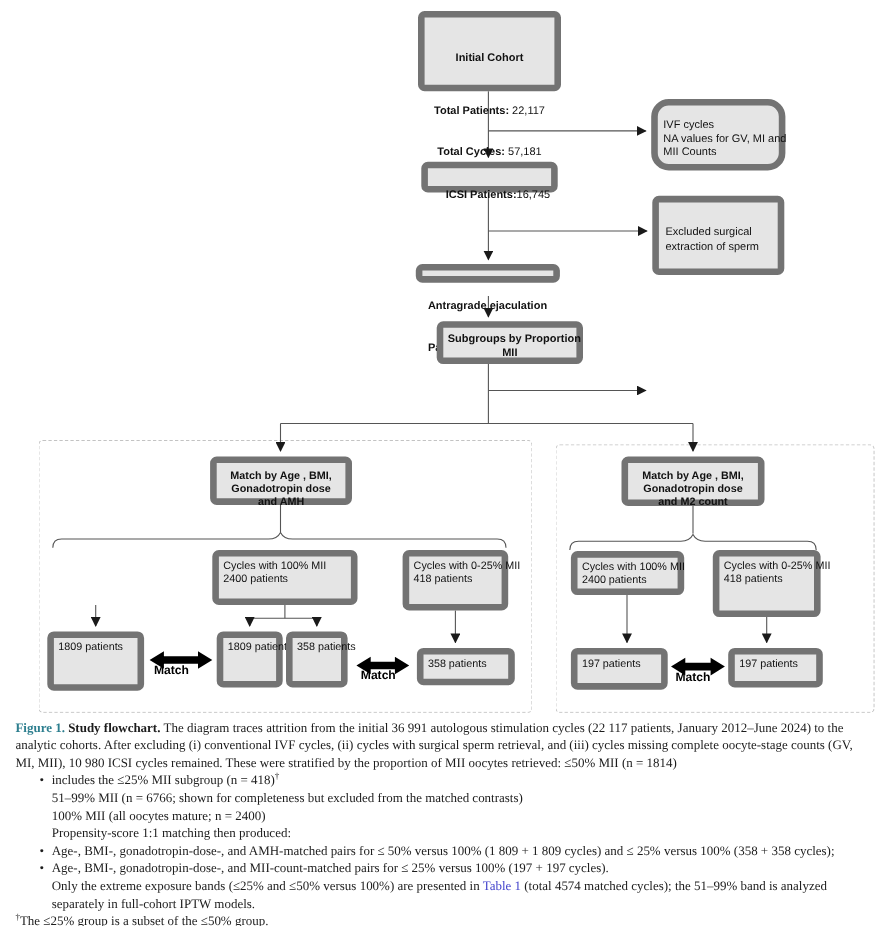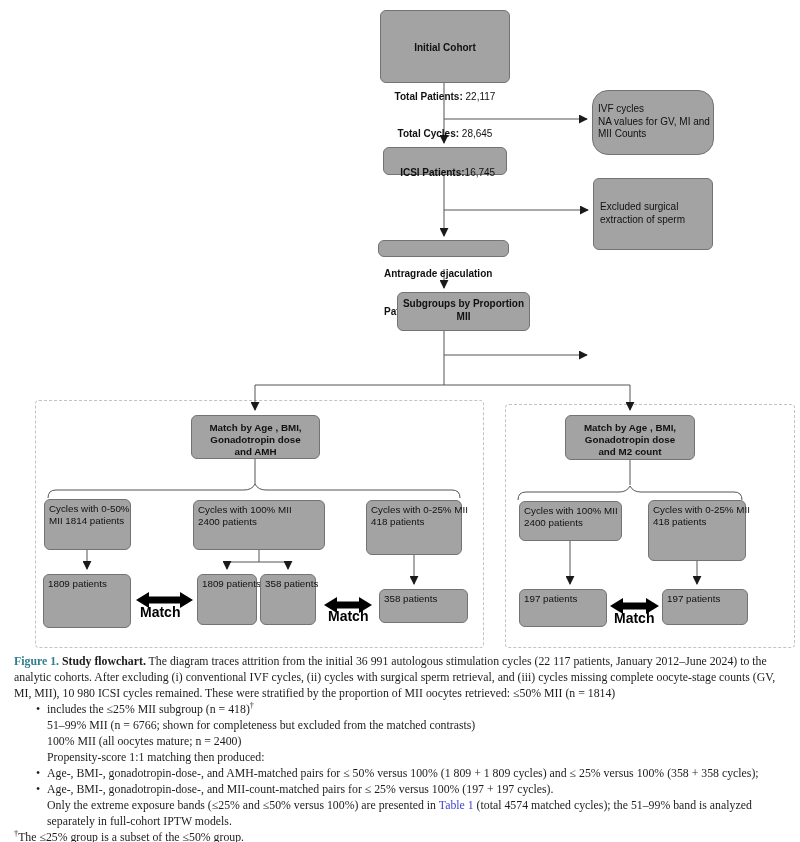--- a/index.html
+++ b/index.html
@@ -1,25 +1,25 @@
 <!DOCTYPE html>
 <html><head>
 <meta charset="utf-8">
 <style>
   html,body{margin:0;padding:0;background:#fff;}
   #canvas{position:relative;width:800px;height:842px;background:#fff;overflow:hidden;
           font-family:"Liberation Sans",sans-serif;color:#111;}
   svg.connectors{position:absolute;left:0;top:0;z-index:1;pointer-events:none;}
-  .box{position:absolute;z-index:2;background:#a3a3a3;border:1px solid #737373;border-radius:6px;
+  .box{position:absolute;z-index:2;background:#e5e5e5;border:6px solid #737373;border-radius:6px;
        box-sizing:border-box;font-size:9.8px;line-height:1.25;padding:3px 4px;white-space:pre;}
   .chainbox{font-size:10px;}
   .bold{font-weight:bold;}
   .center{text-align:center;}
   .container{position:absolute;z-index:0;border:1px dashed #c3c3c3;border-radius:4px;background:#fff;}
-  .match-label{position:absolute;z-index:3;font-weight:bold;font-size:14px;color:#000;}
+  .match-label{position:absolute;z-index:3;font-weight:bold;font-size:11px;color:#000;}
   
   .caption{position:absolute;left:14px;top:653px;width:776px;z-index:2;
            font-family:"Liberation Serif",serif;font-size:11.8px;line-height:16px;color:#1c1c1c;}
   .cap-p{margin:0;}
   .fig-label{font-weight:bold;color:#2e7f8f;text-align:right;}
   .cap-bold{font-weight:bold;}
   .cap-bullet{position:relative;padding-left:33px;}
   .cap-bullet::before{content:"\2022";position:absolute;left:22px;}
   .cap-cont{padding-left:33px;}
   .cap-foot{padding-left:0;}
@@ -67,21 +67,21 @@
     <g fill="#000">
       <path d="M136,600 L149,592 L149,596.5 L180,596.5 L180,592 L193,600 L180,608 L180,603.5 L149,603.5 L149,608 Z"></path>
       <path d="M324,605 L337,597 L337,601.5 L359,601.5 L359,597 L372,605 L359,613 L359,608.5 L337,608.5 L337,613 Z"></path>
       <path d="M610,606 L623,598 L623,602.5 L646,602.5 L646,598 L659,606 L646,614 L646,609.5 L623,609.5 L623,614 Z"></path>
     </g>
   </svg>
 
   <div class="box chainbox center" style="left:380px;top:10px;width:130px;height:73px;padding-top:6px;">
     <div class="bold">Initial Cohort</div>
     <div style="margin-top:11px;"><span class="bold">Total Patients:</span> <span>22,117</span></div>
-    <div><span class="bold">Total Cycles:</span> <span>28,645</span></div>
+    <div><span class="bold">Total Cycles:</span> <span>57,181</span></div>
   </div>
 
   <div class="box chainbox" style="left:592px;top:90px;width:122px;height:65px;padding:12px 5px;border-radius:16px;">IVF cycles
 NA values for GV, MI and
 MII Counts</div>
 
   <div class="box chainbox" style="left:383px;top:147px;width:124px;height:28px;padding:6px 5px;">
     <span class="bold">ICSI Patients:</span><span>16,745</span>
   </div>
 
@@ -94,22 +94,20 @@
   </div>
 
   <div class="box chainbox bold center" style="left:397px;top:292px;width:133px;height:39px;padding-top:5px;">Subgroups by Proportion
 MII</div>
 
 
   <div class="box bold center" style="left:191px;top:415px;width:129px;height:44px;padding-top:6px;">Match by Age , BMI,
 Gonadotropin dose
 and AMH</div>
 
-  <div class="box" style="left:44px;top:499px;width:87px;height:51px;">Cycles with 0-50%
-MII 1814 patients</div>
   <div class="box" style="left:193px;top:500px;width:132px;height:50px;">Cycles with 100% MII
 2400 patients</div>
   <div class="box" style="left:366px;top:500px;width:96px;height:55px;">Cycles with 0-25% MII
 418 patients</div>
 
   <div class="box" style="left:43px;top:574px;width:88px;height:54px;">1809 patients</div>
   <div class="box" style="left:197px;top:574px;width:60px;height:51px;">1809 patients</div>
   <div class="box" style="left:260px;top:574px;width:56px;height:51px;">358 patients</div>
   <div class="box" style="left:379px;top:589px;width:89px;height:34px;">358 patients</div>
 

